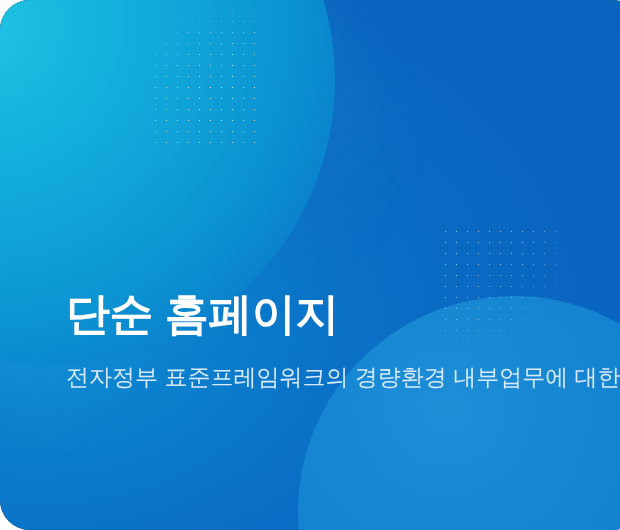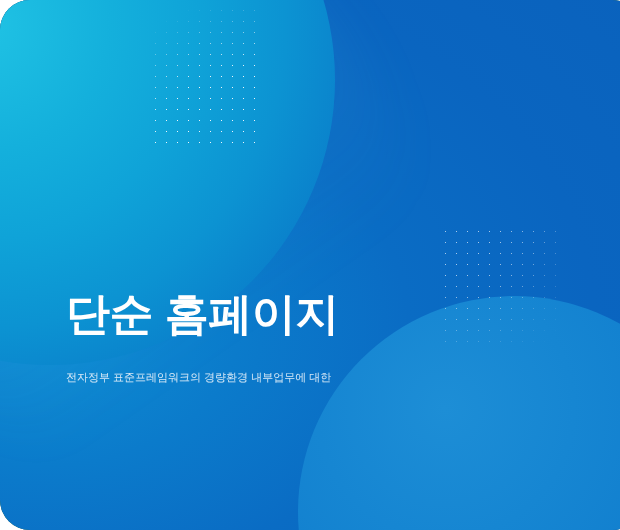--- a/index.html
+++ b/index.html
@@ -123,21 +123,21 @@
     font-size: 44px;
     font-weight: 700;
     line-height: 1.18;
     color: #ffffff;
     letter-spacing: -0.5px;
     white-space: nowrap;
   }
   .hero-subtitle {
     margin: 0;
     padding-top: 22px;
-    font-size: 11px;
+    font-size: 23px;
     font-weight: 400;
     line-height: 30px;
     color: #d8e9f7;
     max-width: 500px;
   }
   .hero-subtitle .sub-line {
     display: block;
     white-space: nowrap;
   }
 </style>

